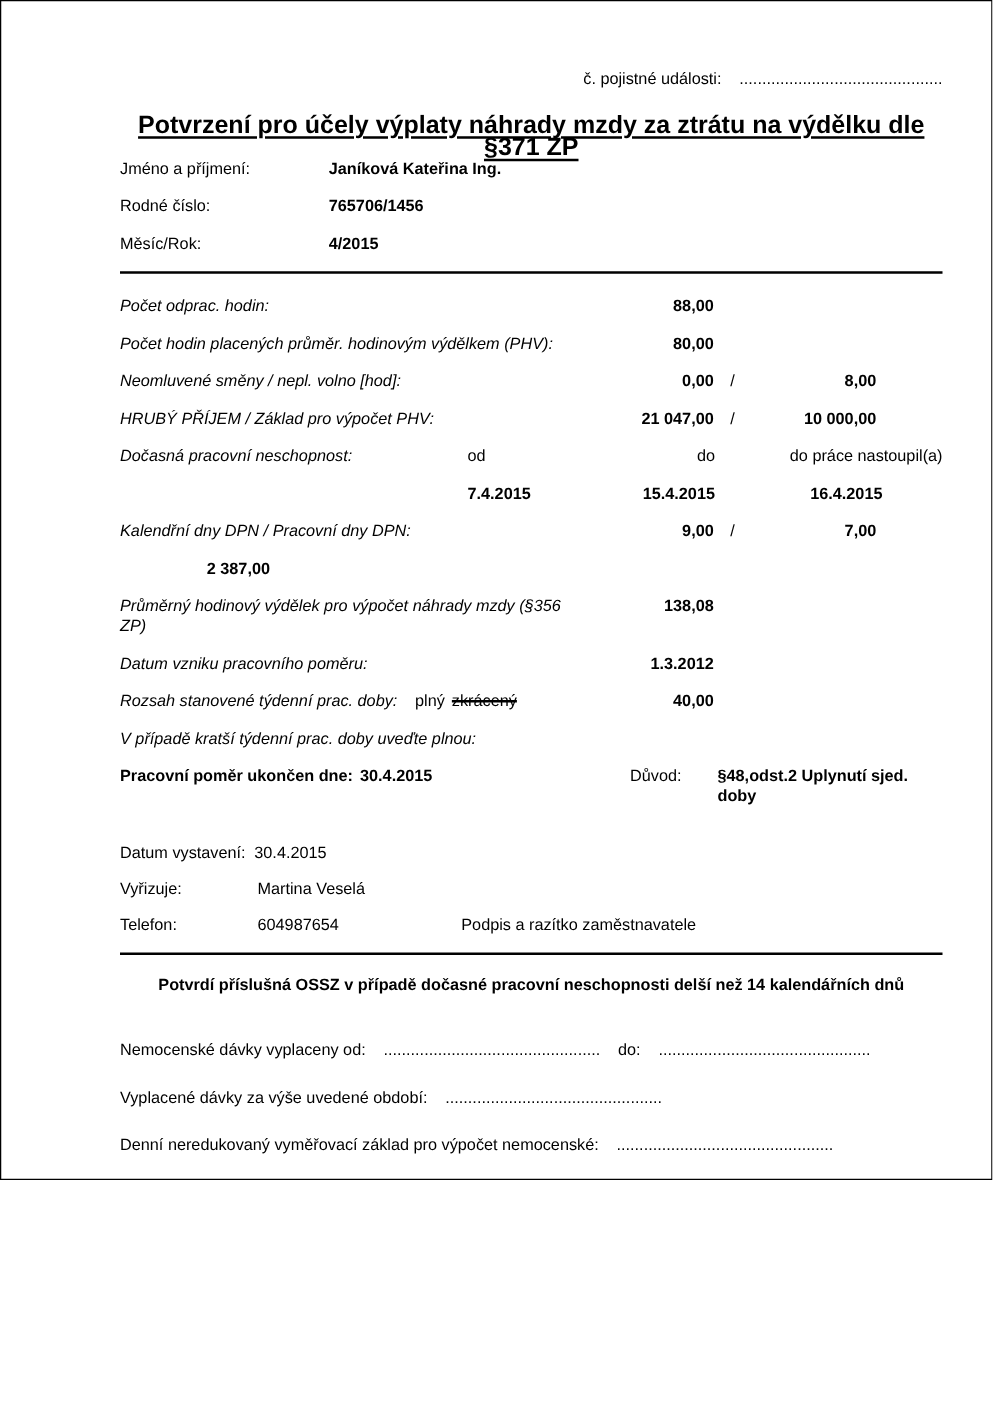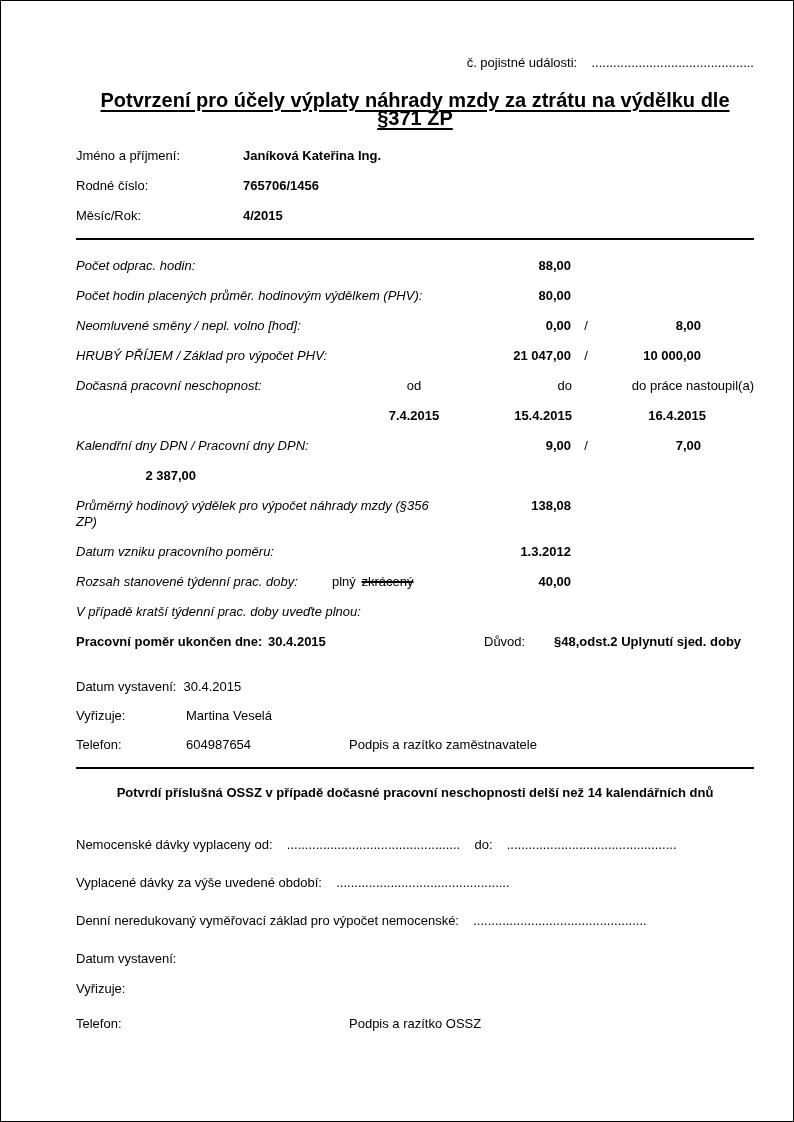--- a/index.html
+++ b/index.html
@@ -1,44 +1,44 @@
 <!DOCTYPE html>
 <html><head>
 <meta charset="utf-8">
 <style>
   html,body{margin:0;padding:0;background:#fff;}
   .page{
-    width:794px;height:1122px;box-sizing:border-box;background:#fff;
+    width:794px;height:944px;box-sizing:border-box;background:#fff;
     border:1px solid #000;position:relative;overflow:hidden;
     font-family:"Liberation Sans","DejaVu Sans",sans-serif;
-    font-size:13px;color:#000;
+    font-size:13px;color:#000;padding-left:20px;
   }
   .content{padding:0 39px 0 75px;}
   
   .claim-row{margin-top:54px;text-align:right;line-height:16px;}
   .doc-title{margin-top:20px;text-align:center;font-size:20px;font-weight:bold;line-height:18px;}
   .doc-title span{text-decoration:underline;text-decoration-thickness:2px;text-underline-offset:3px;}
   
-  .person{margin-top:21px;}
+  .person{}
   .prow{display:flex;line-height:16px;margin-bottom:14px;}
   .plabel{width:167px;flex-shrink:0;}
   .pvalue{font-weight:bold;}
   
   .rule{border:none;border-top:2px solid #000;margin:0;}
   .rule1{margin-top:8px;}
   .rule2{margin-top:14px;}
   
   .wage{margin-top:18px;}
   .wrow{display:flex;line-height:16px;margin-bottom:14px;}
   .wlabel{flex:1 1 auto;font-style:italic;}
   .wc1{width:120px;text-align:right;font-weight:bold;flex-shrink:0;}
   .wsl{width:30px;text-align:center;flex-shrink:0;}
   .wc2{width:100px;text-align:right;font-weight:bold;flex-shrink:0;}
   .wtail{width:53px;flex-shrink:0;}
-  .dpn-od{width:80px;text-align:center;flex-shrink:0;}
+  .dpn-od{width:80px;text-align:left;flex-shrink:0;}
   .dpn-do{width:118px;text-align:right;flex-shrink:0;}
   .dpn-ret{width:182px;text-align:right;flex-shrink:0;}
   .dpn-ret.date{padding-right:48px;box-sizing:border-box;}
   .bold{font-weight:bold;}
   .pln-cell{width:119px;flex-shrink:0;}
   .strike{text-decoration:line-through;text-decoration-thickness:1.5px;padding:0 2px;}
   .t-lbl{width:192px;flex-shrink:0;font-weight:bold;}
   .t-date{width:216px;font-weight:bold;flex-shrink:0;}
   .t-duvod{width:70px;flex-shrink:0;}
   .t-reason{flex:1 1 auto;font-weight:bold;}

